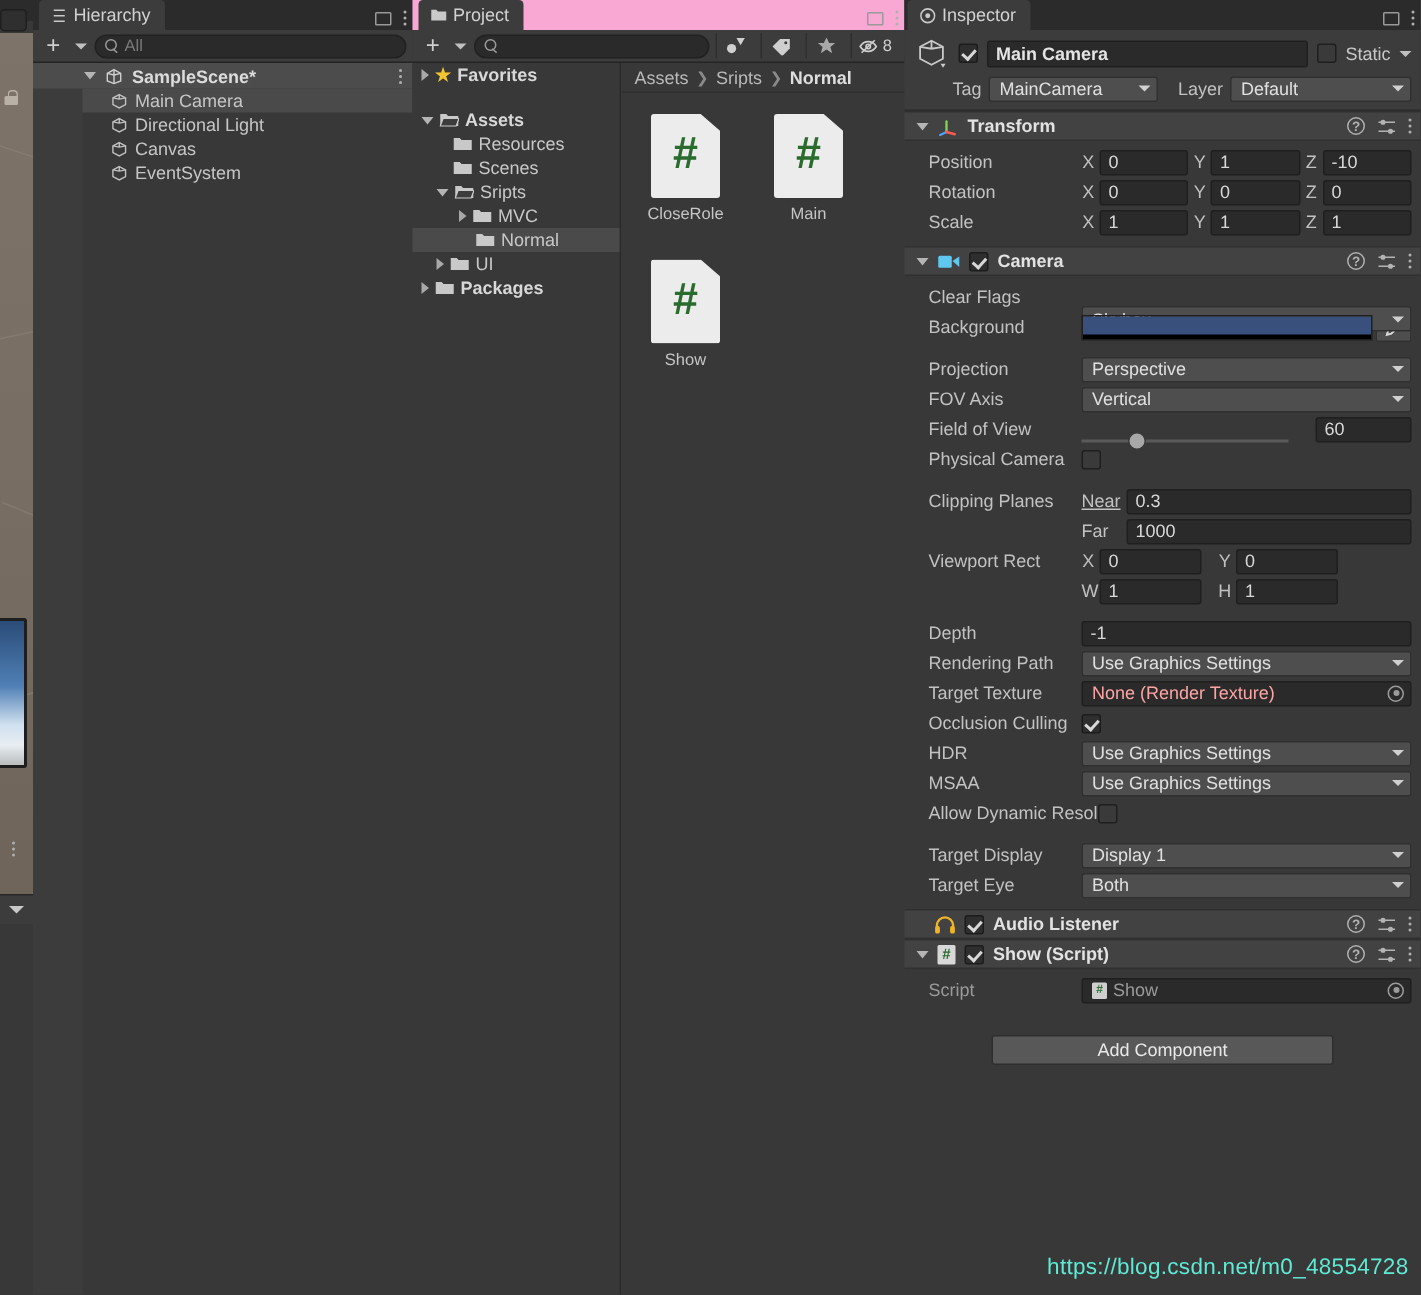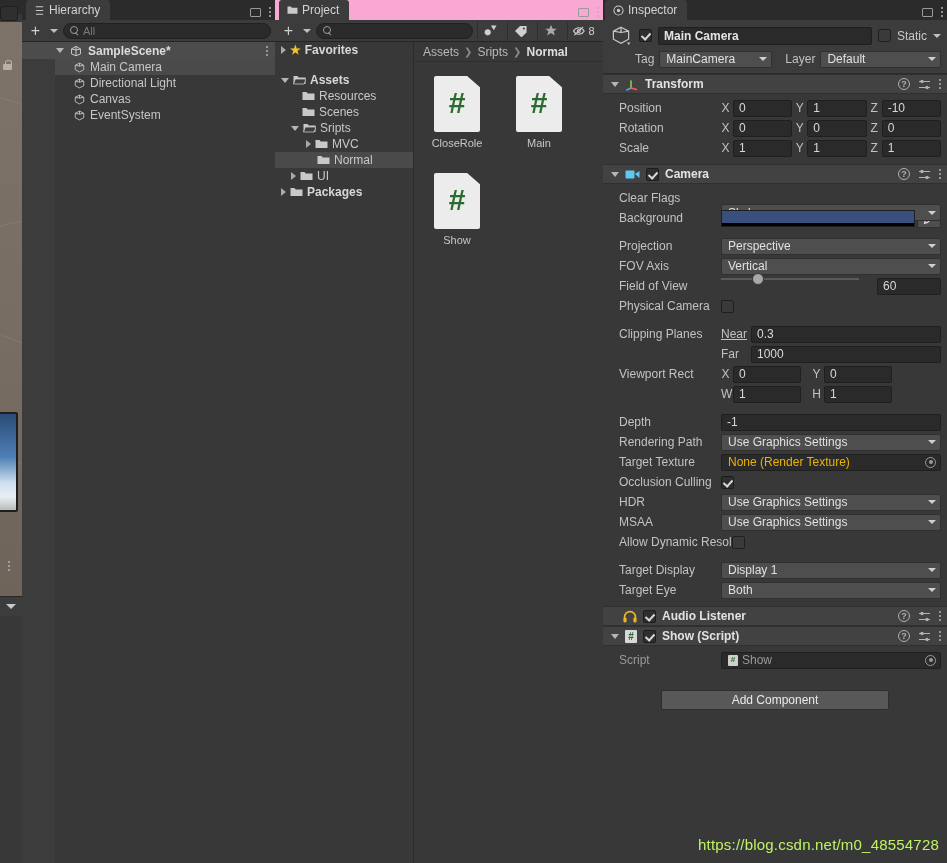--- a/index.html
+++ b/index.html
@@ -214,48 +214,48 @@
   .field.flexible { flex:1; }
   .col-swatch {
     flex:1; height:17px; border:1px solid #1f1f1f; position:relative; overflow:hidden;
   }
   .col-swatch .cc { position:absolute; left:0; top:0; right:0; height:13px; }
   .col-swatch .alpha { position:absolute; left:0; bottom:0; right:0; height:3px; background:#000; }
   .eyedropper {
     width:24px; height:19px; background:#4e4e4e; border:1px solid #303030;
     display:flex; align-items:center; justify-content:center; margin-left:2px; flex:0 0 auto;
   }
-  .slider-wrap { flex:1; display:flex; align-items:flex-start; gap:18px; }
+  .slider-wrap { flex:1; display:flex; align-items:flex-end; gap:18px; }
   .track { flex:1; height:2px; background:#5a5a5a; position:relative; }
   .knob {
     position:absolute; top:-5px; width:12px; height:12px; border-radius:50%;
     background:#a8a8a8; border:1px solid #3a3a3a;
   }
   .num-right { width:64px; height:17px; background:#2a2a2a; border:1px solid #1f1f1f;
     border-radius:2px; display:flex; align-items:center; padding:0 5px; color:#d8d8d8; font-size:12px; }
   .tiny-chk { width:13px; height:13px; background:#3a3a3a; border:1px solid #1f1f1f; border-radius:2px; }
   .objfield {
     flex:1; height:17px; background:#2a2a2a; border:1px solid #1f1f1f; border-radius:2px;
-    display:flex; align-items:center; padding:0 4px 0 6px; color:#eab308; font-size:12px;
+    display:flex; align-items:center; padding:0 4px 0 6px; color:#fca5a5; font-size:12px;
   }
   .obj-dot {
     margin-left:auto; width:11px; height:11px; border:1.3px solid #9b9b9b; border-radius:50%;
     display:flex; align-items:center; justify-content:center;
   }
   .obj-dot::after { content:""; width:4px; height:4px; background:#9b9b9b; border-radius:50%; }
   .spacer { height:8px; }
   .addcomp-wrap { display:flex; justify-content:center; padding-top:14px; }
   .addcomp {
     width:228px; height:20px; background:#585858; border:1px solid #2e2e2e;
     border-radius:2px; display:flex; align-items:center; justify-content:center;
     color:#e8e8e8; font-size:12px;
   }
   .watermark {
     position:absolute; left:0; right:8px; bottom:10px; text-align:right;
-    color:#bef264; font-size:15px; letter-spacing:.2px;
+    color:#5eead4; font-size:15px; letter-spacing:.2px;
   }
   .script-ico {
     width:12px; height:13px; background:#d8d8d8; border-radius:1px;
     display:flex; align-items:center; justify-content:center; flex:0 0 auto;
   }
   .script-ico span { color:#2a6b2e; font-size:10px; font-weight:bold; line-height:9px; }
   .mono-sm { width:10px; height:11px; background:#cfcfcf; border-radius:1px;
     display:flex;align-items:center;justify-content:center; flex:0 0 auto; margin-right:4px;}
   .mono-sm span { color:#2a6b2e; font-size:8px; font-weight:bold; line-height:8px; }
   .cam-ico { width:15px; height:11px; flex:0 0 auto; }

